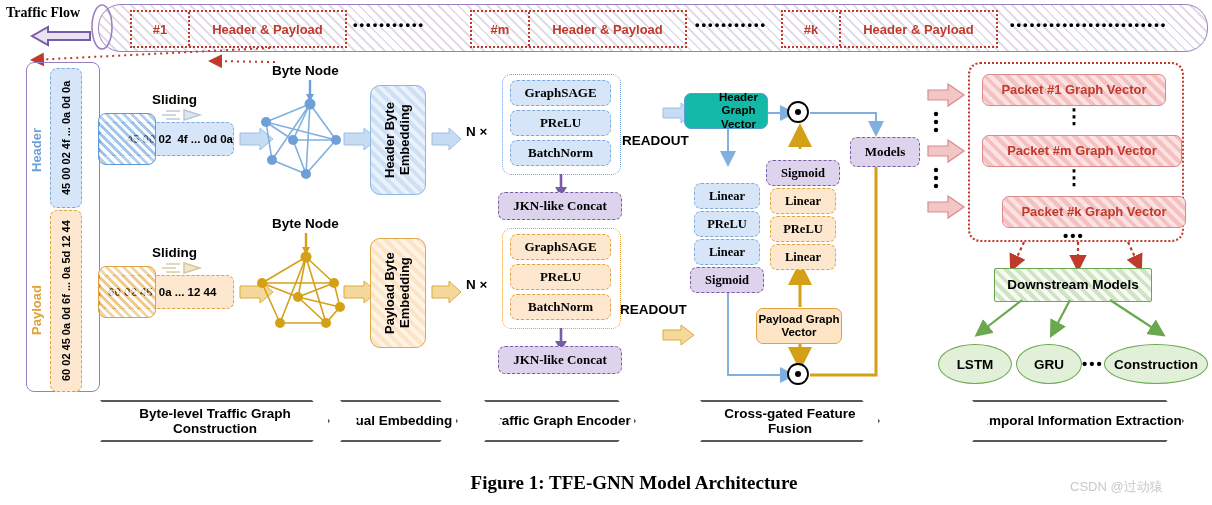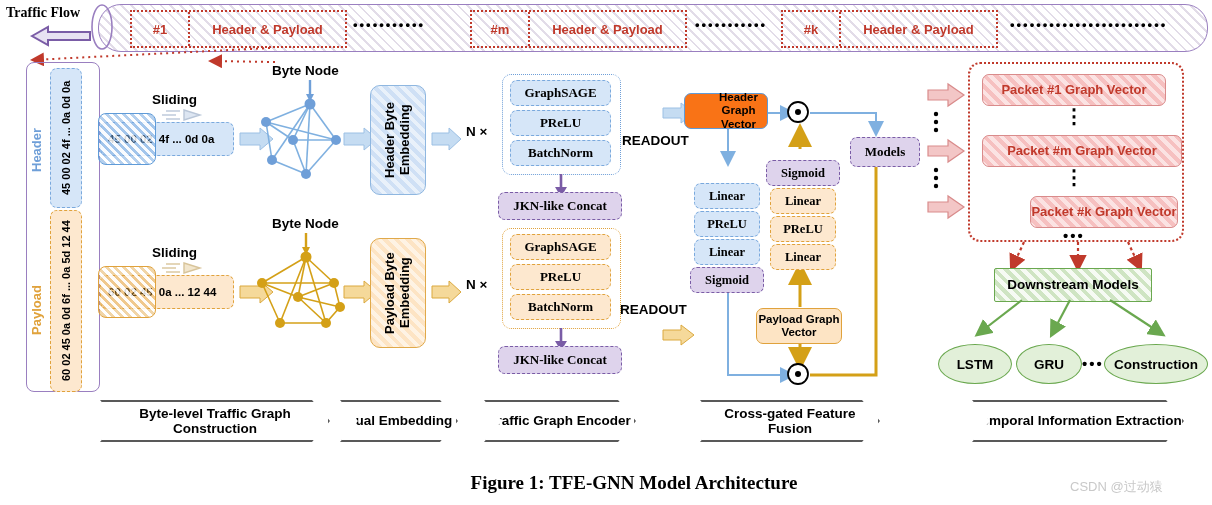--- a/index.html
+++ b/index.html
@@ -107,21 +107,21 @@
 
 <div class="abs lbl" style="left:152px;top:92px;font-size:13.5px;">Sliding</div>
 <svg class="abs" style="left:160px;top:108px;" width="46" height="14">
   <g fill="none" stroke="#b9c6d8" stroke-width="1.4">
     <path d="M2 7 L16 7"></path>
       <path d="M6 3 L20 3"></path>
       <path d="M6 11 L20 11"></path>
     <path d="M24 2 L40 7 L24 12 Z" fill="#dde6f2"></path>
   </g>
 </svg>
-<div class="abs box blue-dash" style="left:100px;top:122px;width:134px;height:34px;display:flex;align-items:center;">
+<div class="abs box blue-dash" style="left:100px;top:122px;width:134px;height:34px;display:flex;align-items:center;justify-content:flex-end;">
   <span style="font-size:11.5px;font-weight:bold;padding-left:7px;">45 00 02</span>
   <span style="font-size:11.5px;font-weight:bold;padding-left:6px;">4f ... 0d 0a</span>
 </div>
 <div class="abs box hatch-blue" style="left:98px;top:113px;width:58px;height:52px;border:1.5px solid #5f9bd8;border-radius:8px;"></div>
 
 <svg class="abs" style="left:240px;top:128px;" width="34" height="22">
   <polygon points="0,5 20,5 20,0 33,11 20,22 20,17 0,17" fill="#c5dcf2" stroke="#9cc0e4" stroke-width="1"></polygon>
 </svg>
 
 <div class="abs lbl" style="left:272px;top:63px;font-size:13.5px;">Byte Node</div>
@@ -278,21 +278,21 @@
 
   <line x1="120" y1="222" x2="120" y2="182" stroke="#d4a017" stroke-width="3" marker-end="url(#orangearrow)"></line>
 
   <line x1="120" y1="64" x2="120" y2="44" stroke="#d4a017" stroke-width="3" marker-end="url(#orangearrow)"></line>
 
   <line x1="120" y1="250" x2="120" y2="280" stroke="#d4a017" stroke-width="3" marker-end="url(#orangearrow)"></line>
 
   <polyline points="130,290 196,290 196,62" fill="none" stroke="#d4a017" stroke-width="3" marker-end="url(#orangearrow)"></polyline>
 </svg>
 
-<div class="abs box hatch-soft ctr lbl" style="left:684px;top:93px;width:84px;height:36px;background:#f97316;border:1.6px solid #5f9bd8;
+<div class="abs box hatch-soft ctr lbl" style="left:684px;top:93px;width:84px;height:36px;background:#14b8a6;border:1.6px solid #5f9bd8;
             font-size:11.5px;line-height:1.15;padding-left:25px;">Header Graph Vector</div>
 
 <svg class="abs" style="left:786px;top:100px;" width="24" height="24">
   <circle cx="12" cy="12" r="10" fill="#fff" stroke="#000" stroke-width="1.8"></circle>
   <circle cx="12" cy="12" r="3" fill="#000"></circle>
 </svg>
 
 <div class="abs box blue-dash ctr lbl" style="left:694px;top:183px;width:66px;height:26px;font-size:12.5px;font-family:'Liberation Serif',serif;">Linear</div>
 <div class="abs box blue-dash ctr lbl" style="left:694px;top:211px;width:66px;height:26px;font-size:12.5px;font-family:'Liberation Serif',serif;">PReLU</div>
 <div class="abs box blue-dash ctr lbl" style="left:694px;top:239px;width:66px;height:26px;font-size:12.5px;font-family:'Liberation Serif',serif;">Linear</div>
@@ -328,21 +328,21 @@
       <circle cx="8" cy="104" r="2.2"></circle>
   </g>
 </svg>
 
 <div class="abs" style="left:968px;top:62px;width:212px;height:176px;border:2.5px dotted #c0392b;border-radius:12px;"></div>
 
 <div class="abs box red-fill hatch-soft ctr lbl" style="left:982px;top:74px;width:184px;height:32px;color:#c0392b;font-size:13px;">Packet #1 Graph Vector</div>
 <div class="abs ctr" style="left:1046px;top:108px;width:56px;height:16px;font-size:20px;font-weight:bold;">⋮</div>
 <div class="abs box red-fill hatch-soft ctr lbl" style="left:982px;top:135px;width:200px;height:32px;color:#c0392b;font-size:13px;">Packet #m Graph Vector</div>
 <div class="abs ctr" style="left:1046px;top:169px;width:56px;height:16px;font-size:20px;font-weight:bold;">⋮</div>
-<div class="abs box red-fill hatch-soft ctr lbl" style="left:1030px;top:196px;width:148px;height:32px;color:#c0392b;font-size:13px;">Packet #k Graph Vector</div>
+<div class="abs box red-fill hatch-soft ctr lbl" style="left:1002px;top:196px;width:184px;height:32px;color:#c0392b;font-size:13px;">Packet #k Graph Vector</div>
 <div class="abs ctr dots-h" style="left:1046px;top:228px;width:56px;height:14px;font-size:15px;">•••</div>
 
 <svg class="abs" style="left:990px;top:242px;" width="180" height="32">
   <defs>
     <marker id="redarrow2" markerWidth="8" markerHeight="8" refX="6" refY="4" orient="auto">
       <polygon points="0,0 8,4 0,8" fill="#c0392b"></polygon>
     </marker>
   </defs>
   <line x1="34" y1="0" x2="22" y2="26" stroke="#c0392b" stroke-width="2.2" stroke-dasharray="3,3" marker-end="url(#redarrow2)"></line>
   <line x1="88" y1="0" x2="88" y2="26" stroke="#c0392b" stroke-width="2.2" stroke-dasharray="3,3" marker-end="url(#redarrow2)"></line>

